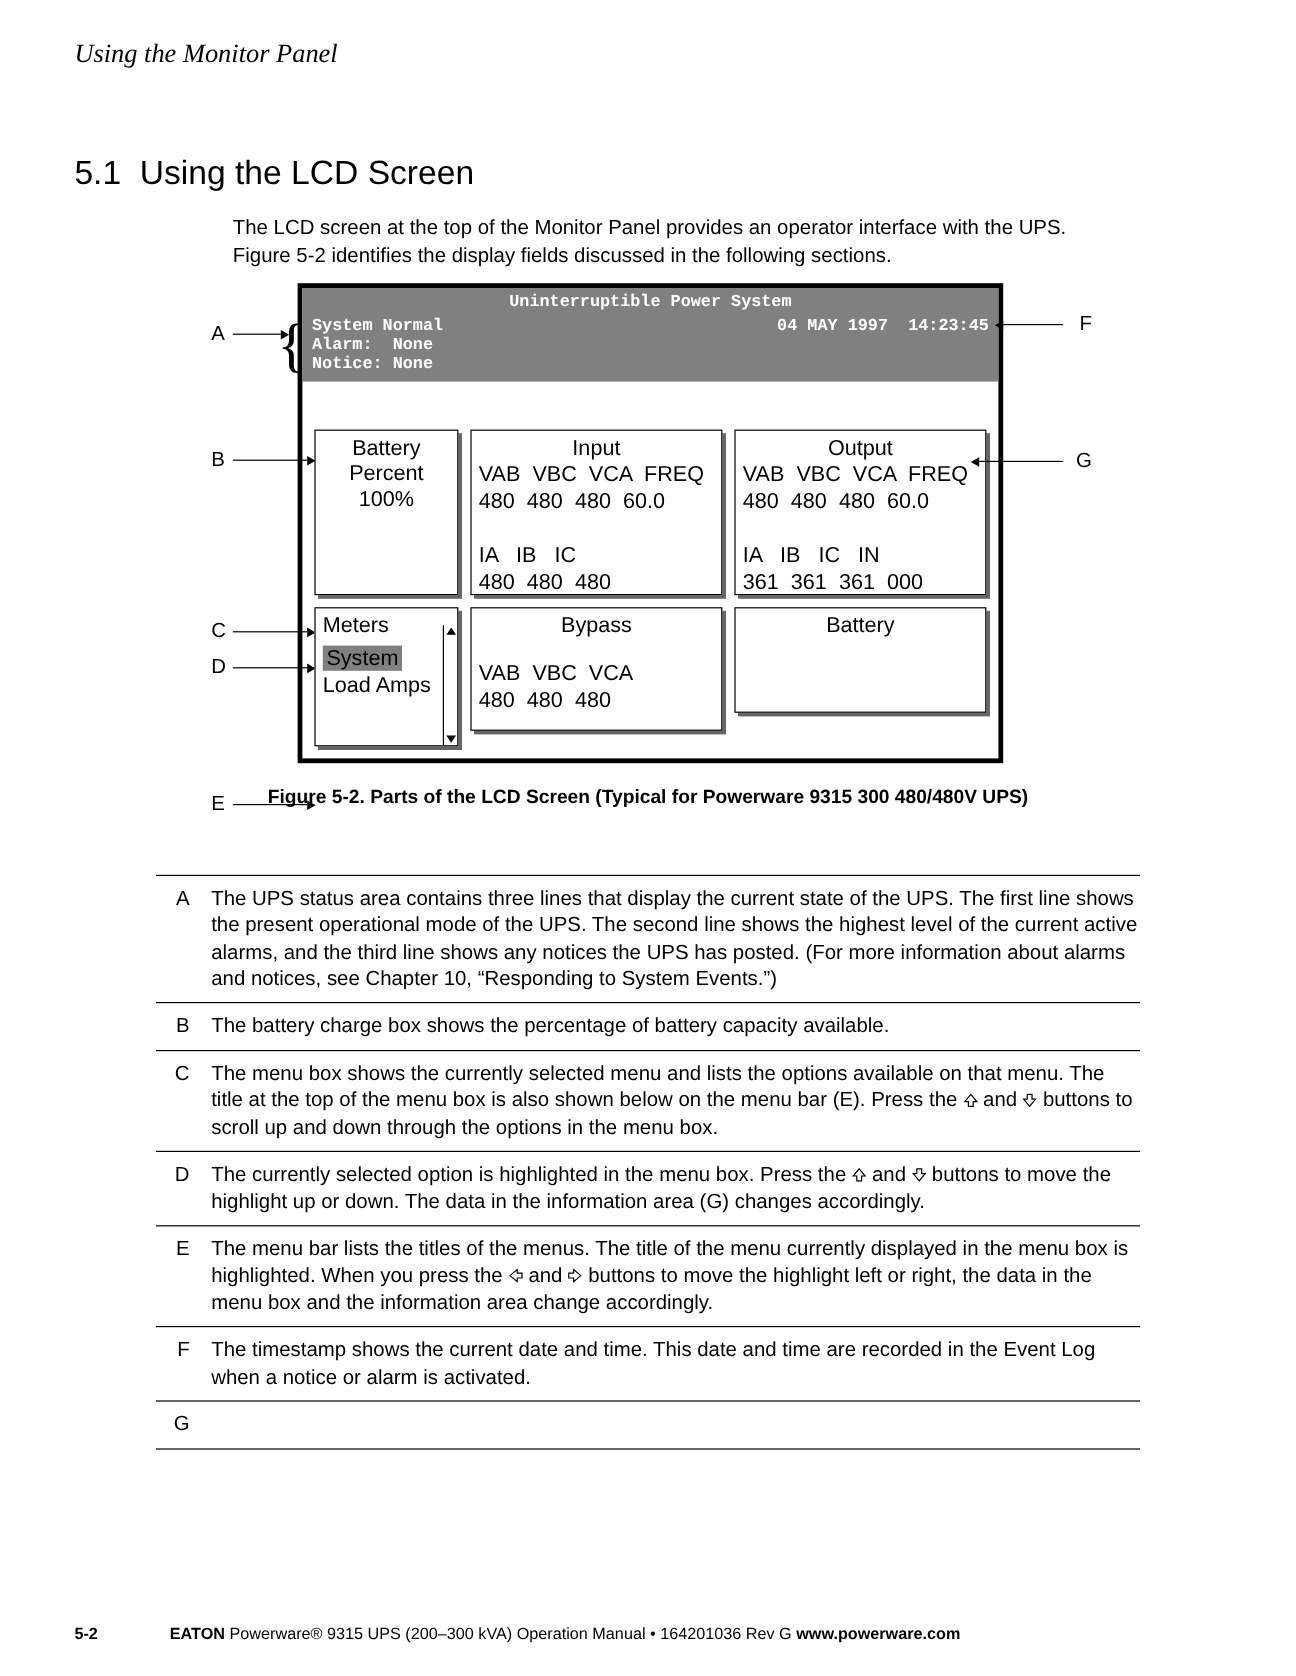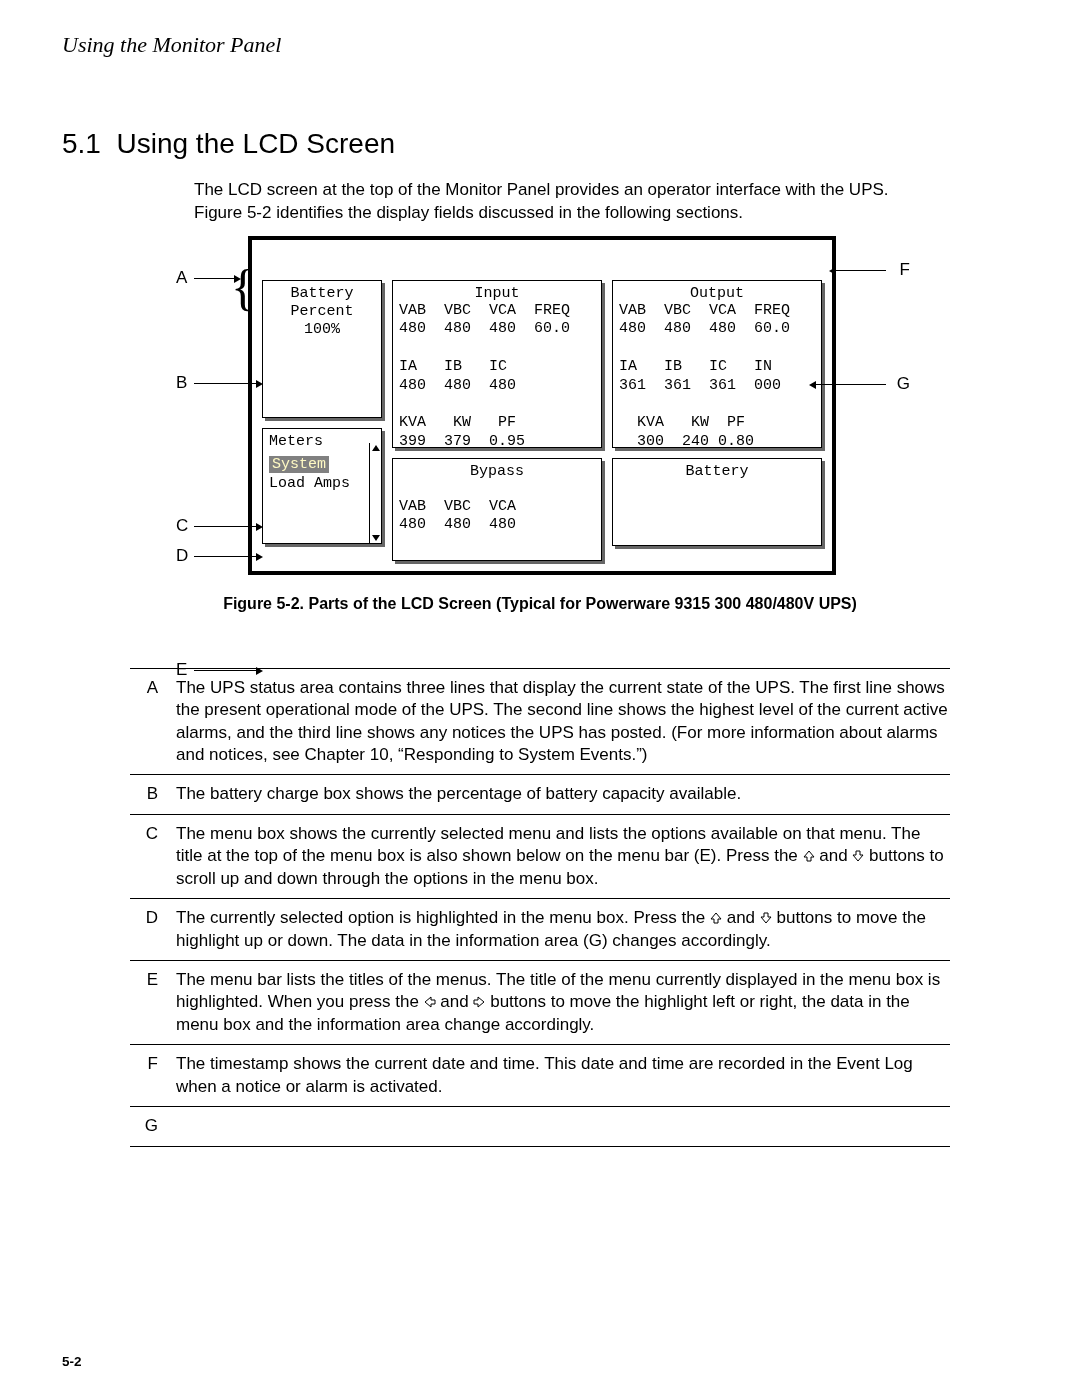--- a/index.html
+++ b/index.html
@@ -57,40 +57,40 @@
   .lcd-header .status-rows {
     display: flex;
     justify-content: space-between;
     font-weight: bold;
   }
   .lcd-header .status-left { white-space: pre; }
   .lcd-header .timestamp { white-space: pre; }
   .upper-gap { height: 40px; }
   .panels {
     padding: 0 10px 10px 10px;
-    font-family: Liberation Mono, monospace;
-    font-size: 15px;
+    font-family: Liberation Sans, sans-serif;
+    font-size: 18px;
   }
   .row1, .row2 { display: flex; gap: 10px; }
   .smallbox, .bigbox {
     border: 1px solid #000;
     box-shadow: 3px 3px 0 #666;
     background: #fff;
     padding: 4px 6px;
   }
   .smallbox {
     width: 120px;
   }
   .bigbox { flex: 1; }
   .battery-box { height: 138px; text-align: center; white-space: pre; line-height: 1.2; }
   .menu-box { height: 116px; margin-top: 10px; position: relative; }
   .menu-title { }
   .menu-sel {
     background: #808080;
-    color: #fef9c3;
+    color: #000000;
     display: inline-block;
     padding: 0 3px;
     margin-top: 6px;
   }
   .menu-other { margin-top: 2px; }
   .scroll-ind {
     position: absolute;
     right: 0;
     top: 14px;
     bottom: 0;
@@ -102,21 +102,21 @@
     position: absolute;
     left: 2px;
     width: 0; height: 0;
     border-left: 4px solid transparent;
     border-right: 4px solid transparent;
   }
   .scroll-ind::before { top: 2px; border-bottom: 6px solid #000; }
   .scroll-ind::after { bottom: 2px; border-top: 6px solid #000; }
   .panel-title { text-align: center; }
   .panel-body { white-space: pre; text-align: left; line-height: 1.25; }
-  .row1 .bigbox { height: 168px; }
+  .row1 .bigbox { height: 138px; }
   .menubar {
     font-family: "Courier New", monospace;
     font-size: 13px;
     display: flex;
     align-items: center;
     justify-content: space-between;
     border-top: 1px solid #000;
     padding: 3px 6px 4px 6px;
     gap: 10px;
   }
@@ -265,20 +265,29 @@
   <div class="callout" style="right:-12px; top:32px;">
     <span class="lbl" style="right:-8px;top:-8px;">F</span>
     <span class="leader arrowhead-l" style="right:16px; top:2px; width:50px;"></span>
   </div>
   <div class="callout" style="right:-12px; top:146px;">
     <span class="lbl" style="right:-8px;top:-8px;">G</span>
     <span class="leader arrowhead-l" style="right:16px; top:2px; width:70px;"></span>
   </div>
 
   <div class="lcd-outer">
+    <div class="lcd-header">
+      <div class="top-row">Uninterruptible Power System</div>
+      <div class="status-rows">
+        <div class="status-left"><span>System Normal</span>
+<span>Alarm:  None</span>
+<span>Notice: None</span></div>
+        <div class="timestamp">04 MAY 1997  14:23:45</div>
+      </div>
+    </div>
     <div class="upper-gap"></div>
     <div class="panels">
       <div class="row1">
         <div style="width:120px;">
           <div class="smallbox battery-box">Battery
 Percent
 100%</div>
           <div class="smallbox menu-box">
             <div class="menu-title">Meters</div>
             <div class="menu-sel">System</div>
@@ -384,13 +393,16 @@
     <div class="tlabel">F</div>
     <div class="tdesc">The timestamp shows the current date and time. This date and time are recorded in the Event Log when a notice or alarm is activated.</div>
   </div>
   <div class="trow">
     <div class="tlabel">G</div>
   </div>
 </div>
 
 <div class="footer">
   <span class="pg">5-2</span>
+  <span class="ftext">
+    <b>EATON</b><span> Powerware® 9315 UPS (200–300 kVA) Operation Manual  •  164201036 Rev G  </span><b>www.powerware.com</b>
+  </span>
 </div>
 
 </body></html>

